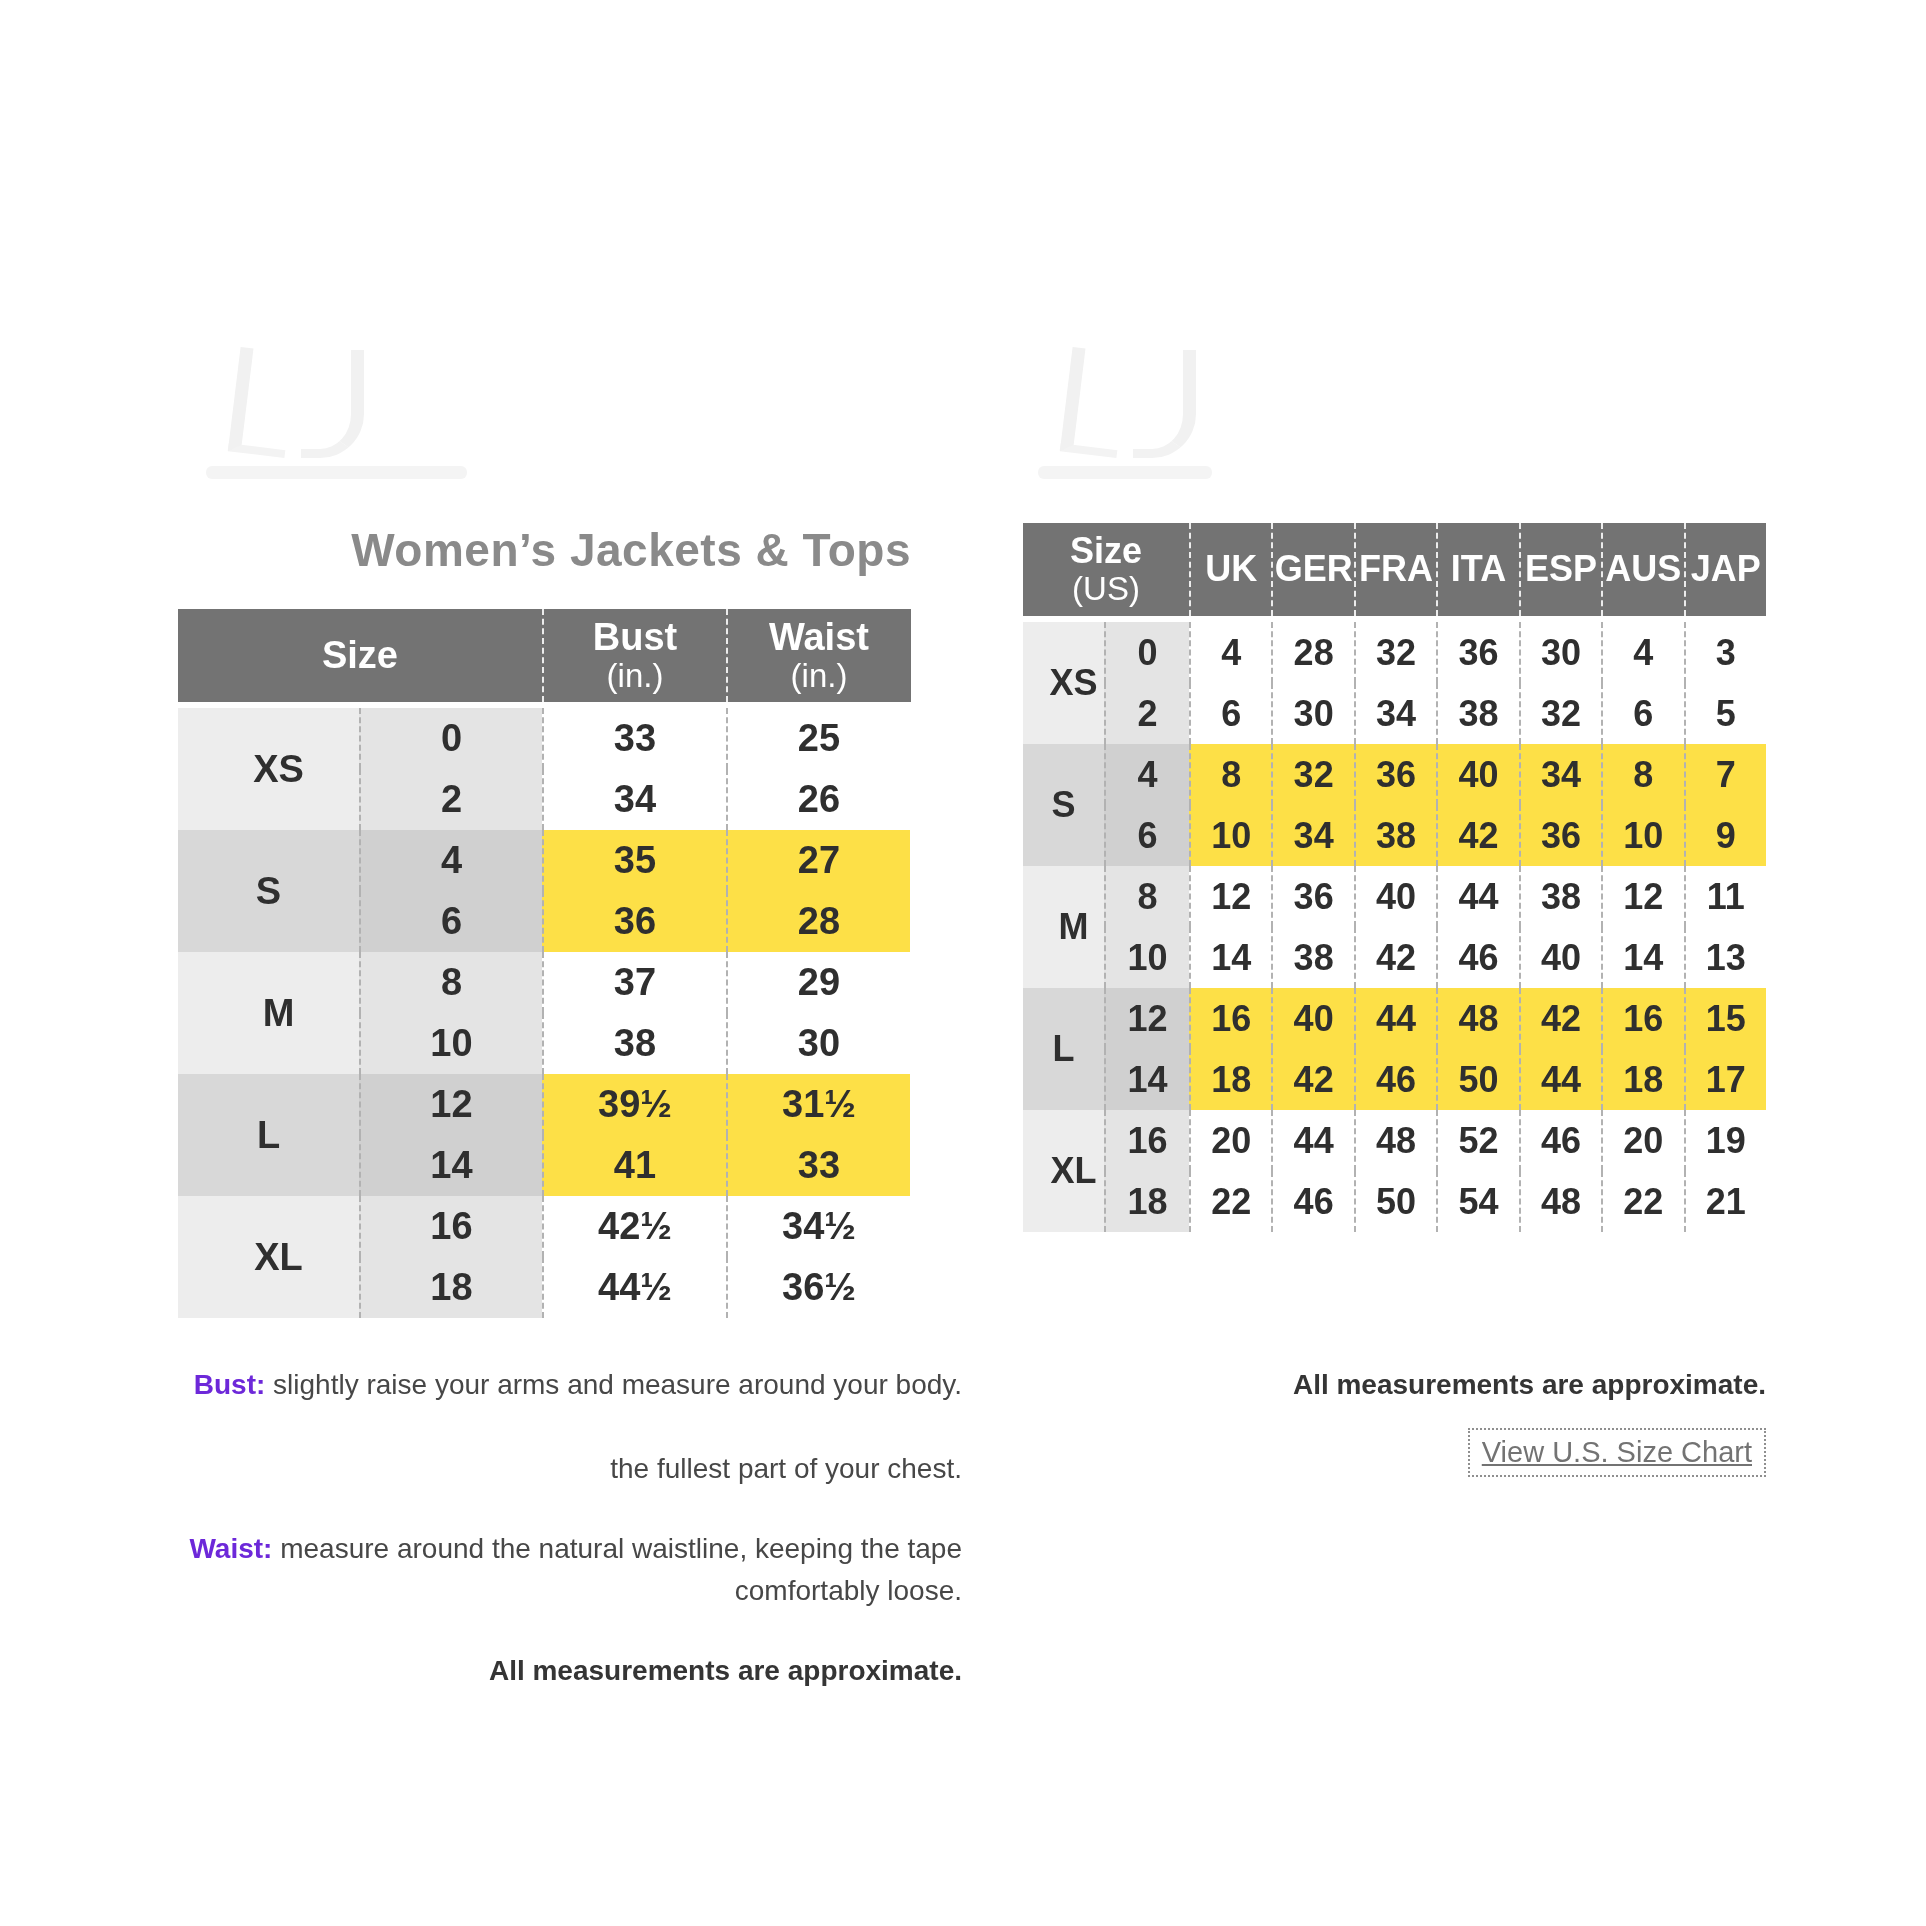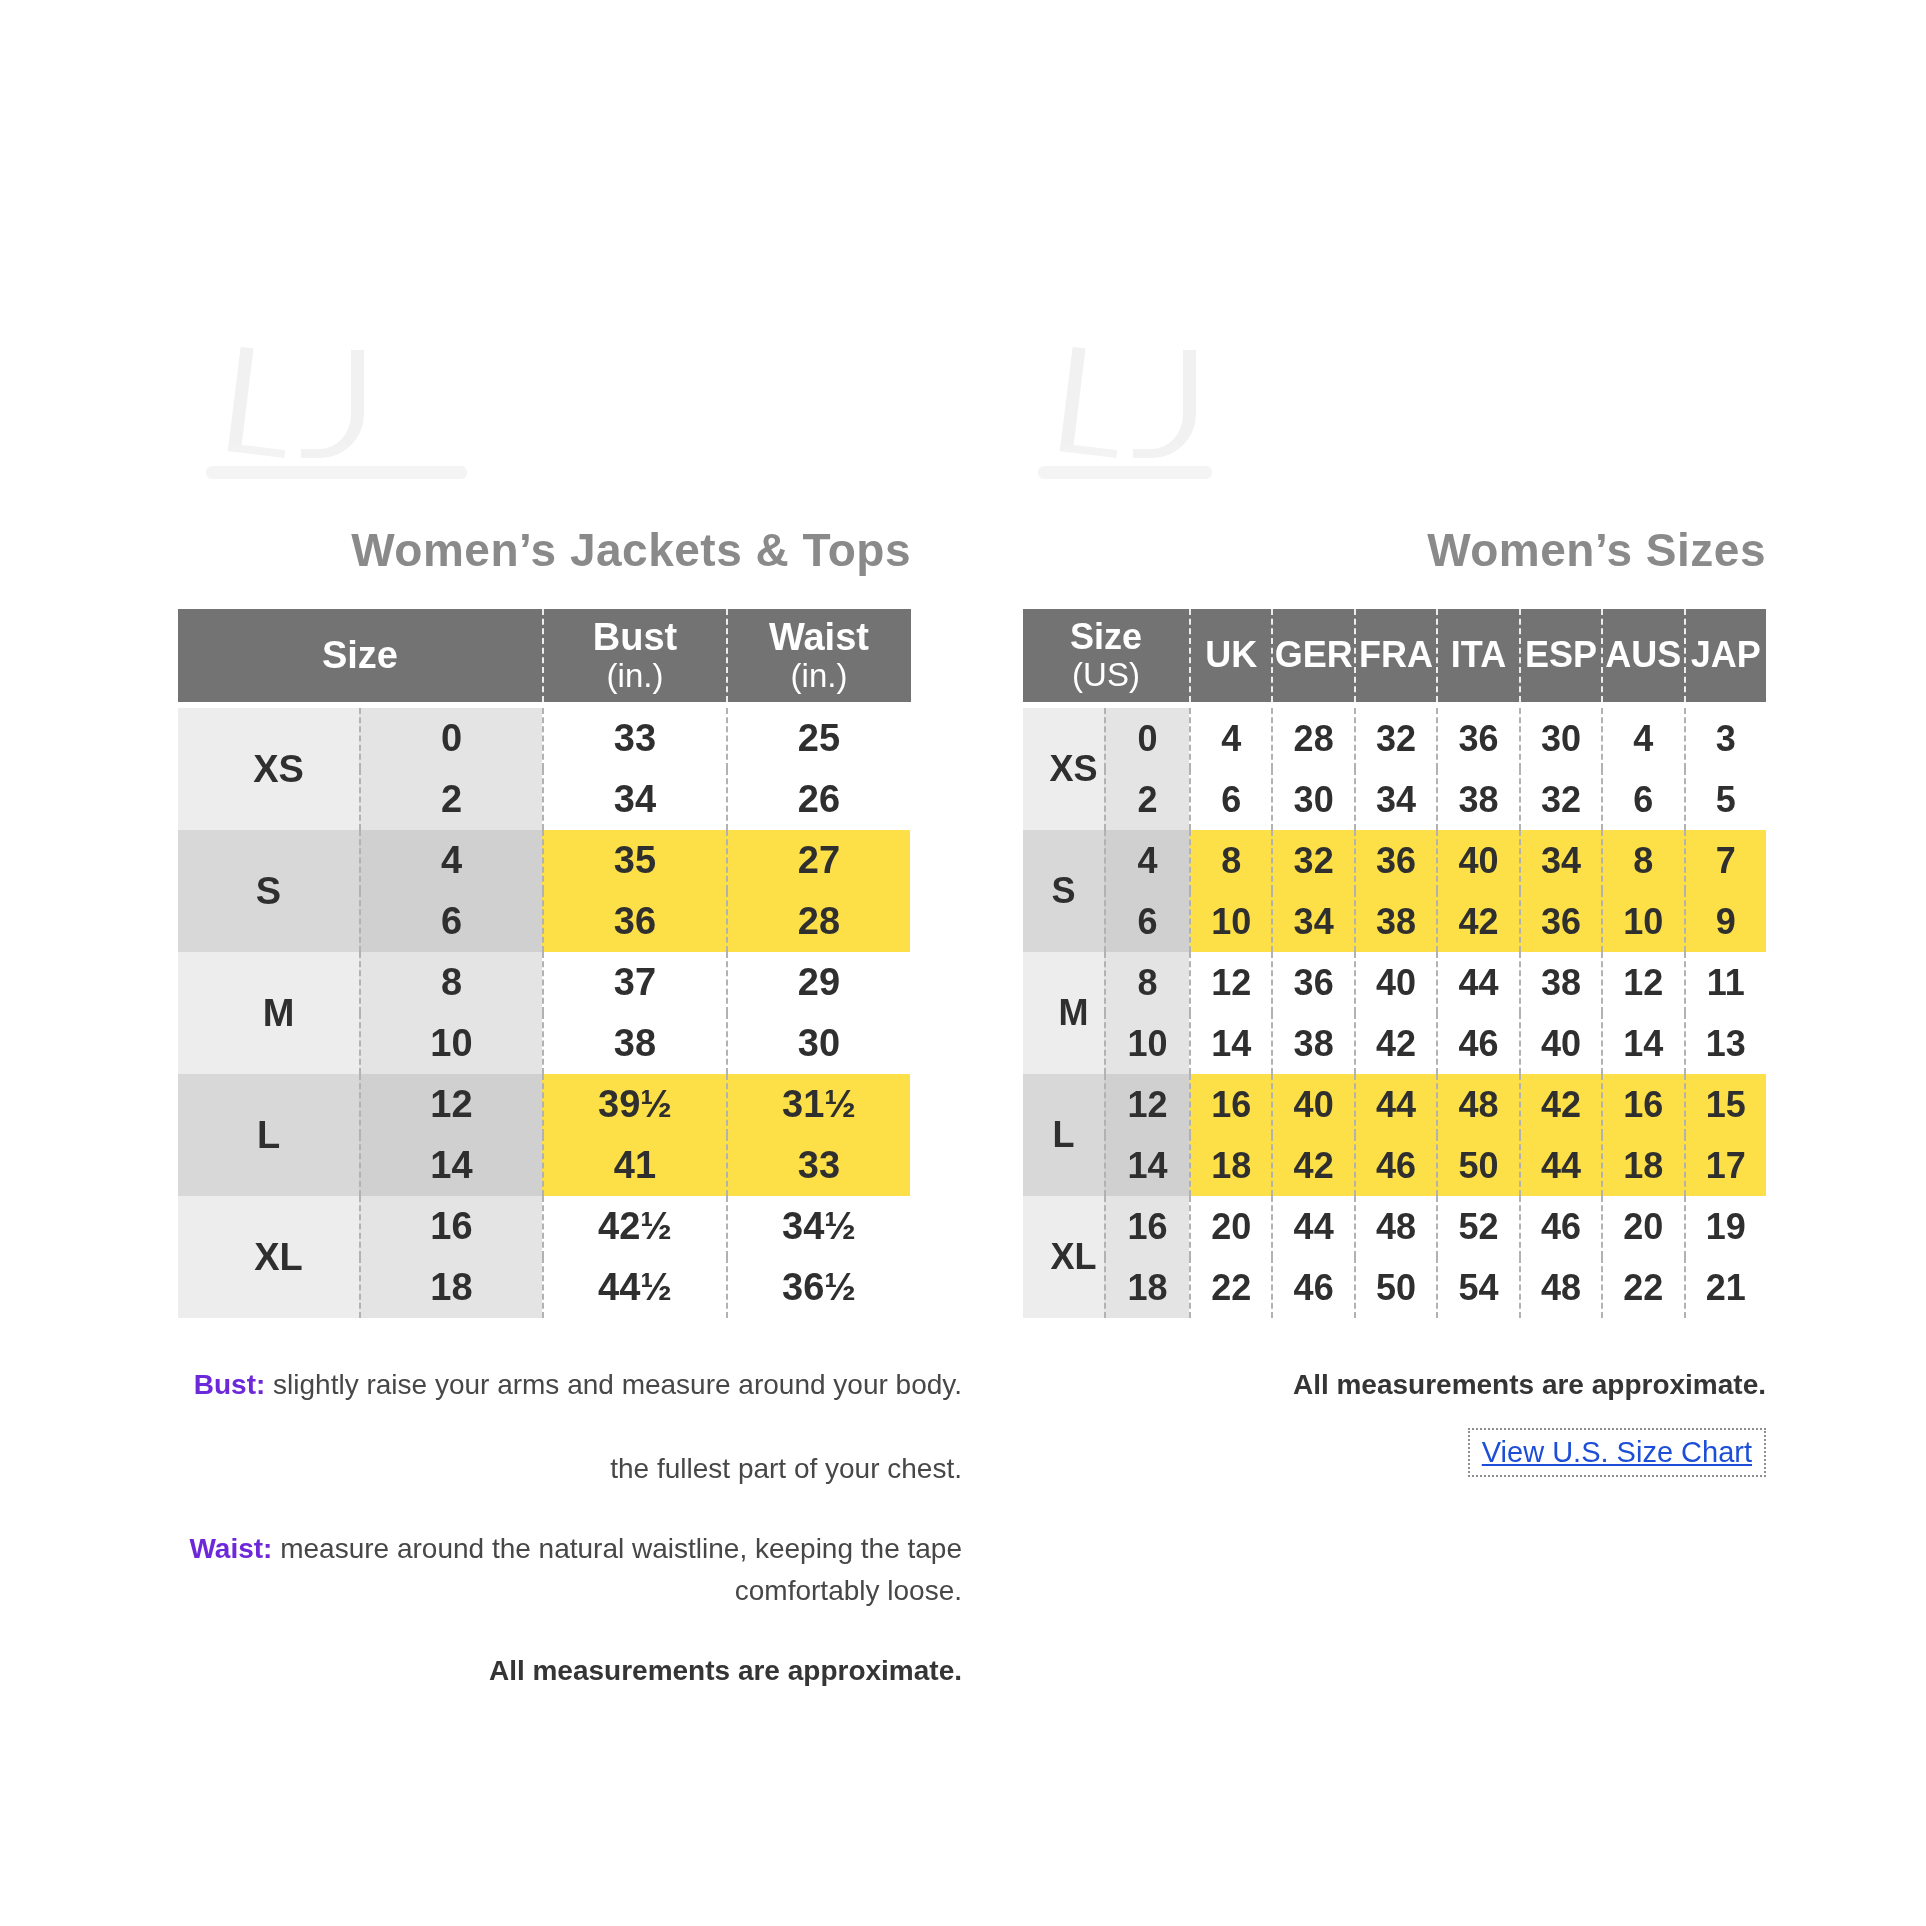--- a/index.html
+++ b/index.html
@@ -54,21 +54,21 @@
 
   
   .left-notes{position:absolute;left:180px;top:1364px;width:782px;
               font-size:28px;color:#474747;line-height:42px;}
   .left-notes p{margin:0 0 38px 0;}
   .left-notes b{color:#6d28d9;}
   .approx{font-weight:bold;color:#353535;}
   .right-notes{position:absolute;left:1023px;top:1364px;width:743px;}
   .rnote{font-size:28px;font-weight:bold;color:#353535;line-height:42px;}
   .us-link{display:inline-block;margin:22px 0 0 174px;font-size:29px;font-weight:normal;
-           color:#1d4ed8;text-decoration:underline;border:2px dotted #8f8f8f;padding:6px 12px;
+           color:#737373;text-decoration:underline;border:2px dotted #8f8f8f;padding:6px 12px;
            cursor:pointer;}
 </style>
 </head>
 <body>
 
 <div id="canvas">
 
   <div class="wm wm-left">
     <div class="wm-g1"></div>
     <div class="wm-g2"></div>
@@ -154,21 +154,20 @@
   <div class="left-notes">
     <p><b>Bust:</b> <span>slightly raise your arms and measure around your body.</span><br>
       <br>
       <span>the fullest part of your chest.</span></p>
     <p><b>Waist:</b> <span>measure around the natural waistline, keeping the tape</span><br>
       <span>comfortably loose.</span></p>
     <p class="approx">All measurements are approximate.</p>
   </div>
 
   <div class="right-col">
-    <h2 class="col-title">Women’s Sizes</h2>
 
     <div class="t2">
       <div class="thead">
         <div class="hcell">
           <span>Size</span>
           <span class="hsub">(US)</span>
         </div>
         <div class="hcell hsep">UK</div>
         <div class="hcell hsep">GER</div>
         <div class="hcell hsep">FRA</div>

